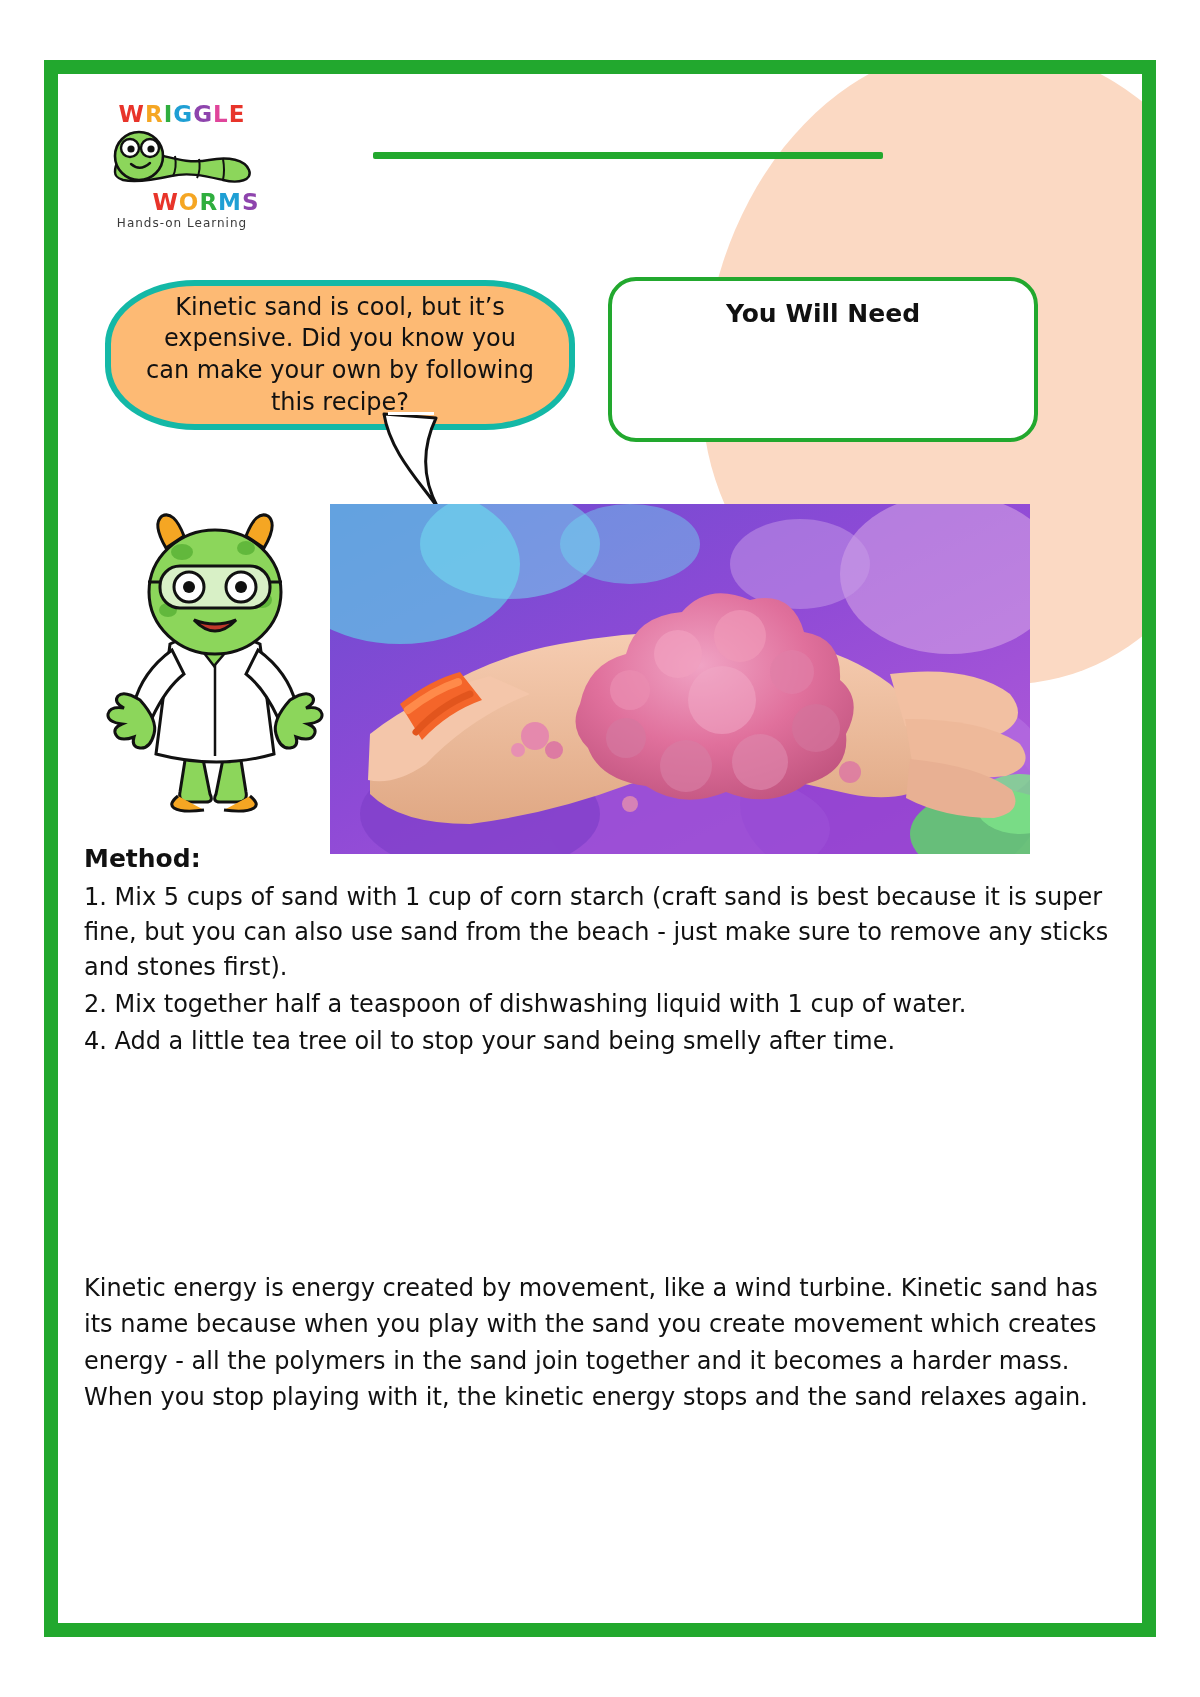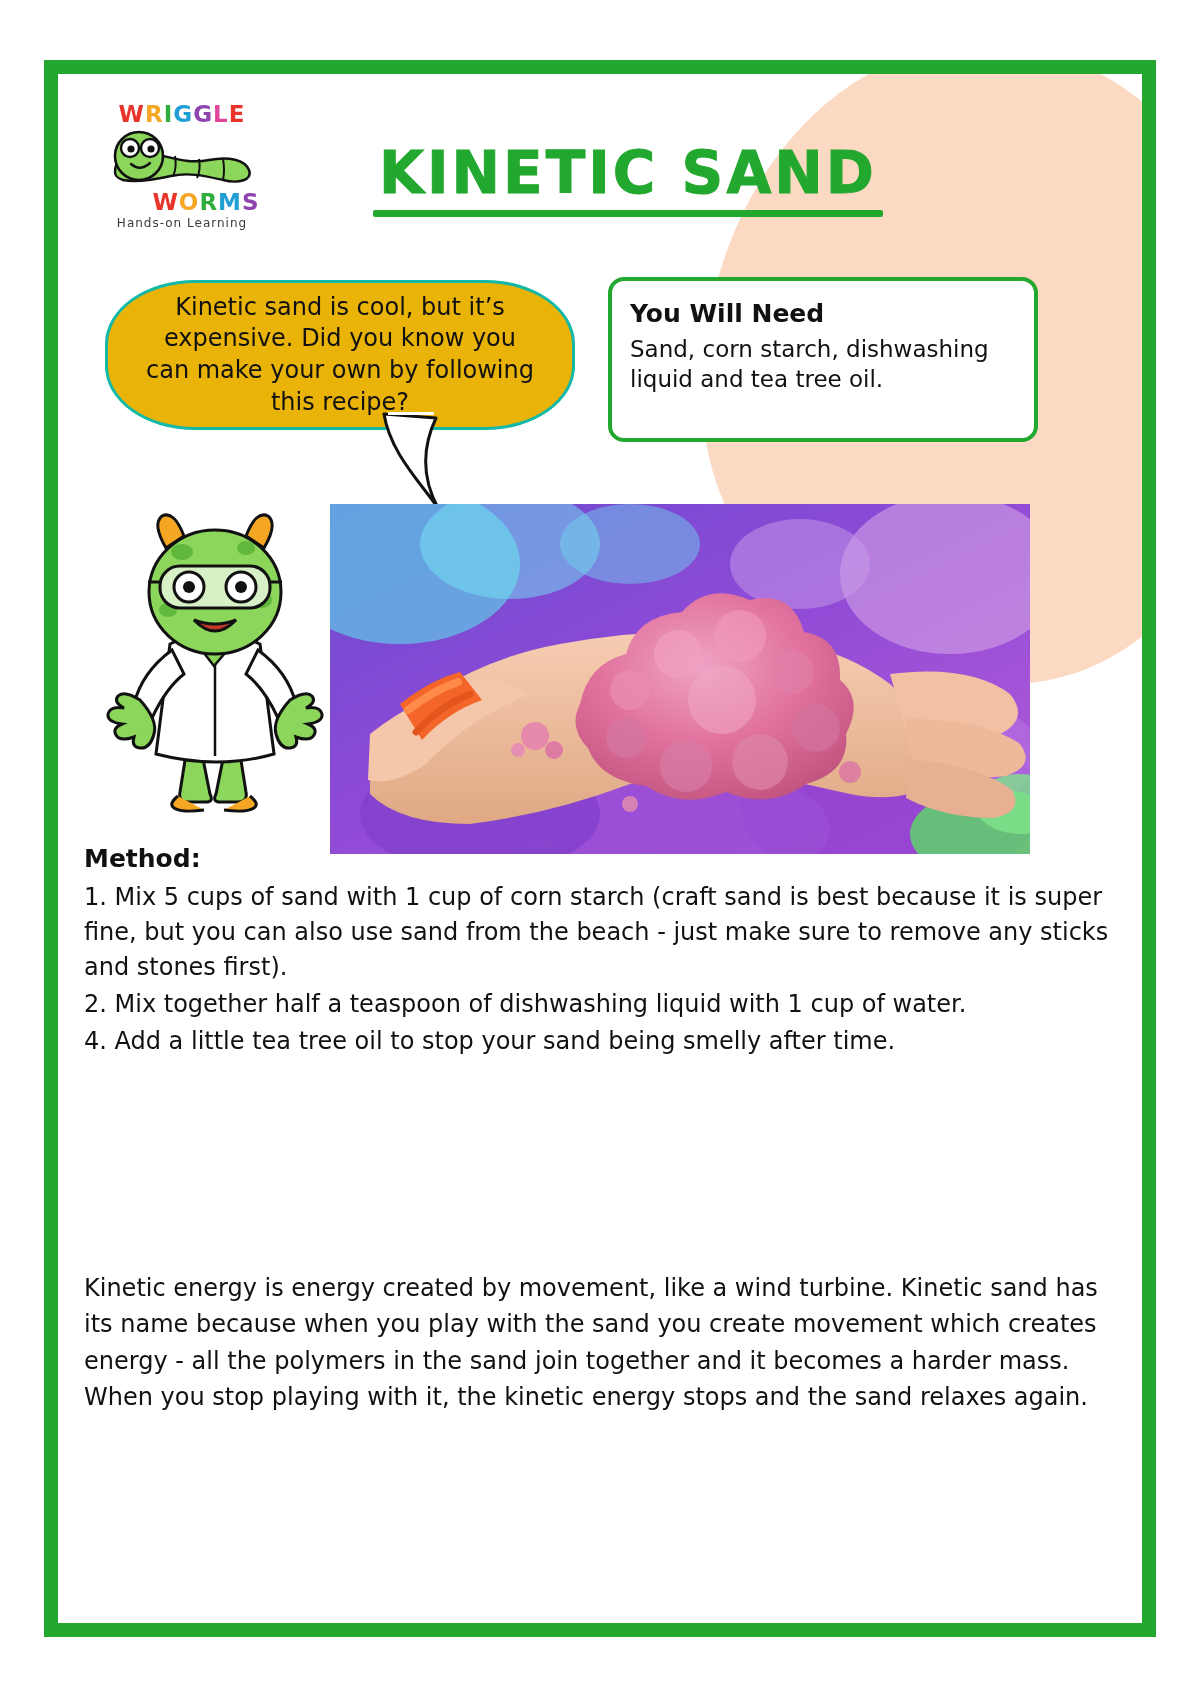--- a/index.html
+++ b/index.html
@@ -118,23 +118,23 @@
     border-radius: 2px;
   }
 
   
   .bubble {
     position: absolute;
     left: 47px;
     top: 206px;
     width: 470px;
     height: 150px;
-    border: 3px solid #14b8a6;
+    border: 6px solid #14b8a6;
     border-radius: 90px/64px;
-    background: #eab308;
+    background: #fdba74;
     box-sizing: border-box;
     display: flex;
     align-items: center;
     justify-content: center;
     padding: 25px 34px;
   }
   .bubble-text {
     font-family: "DejaVu Sans", sans-serif;
     font-size: 24px;
     line-height: 1.32;
@@ -150,25 +150,25 @@
   .bubble-tail svg { display:block; }
 
   
   .need-box {
     position: absolute;
     left: 550px;
     top: 203px;
     width: 430px;
     height: 165px;
     border: 4px solid #22a82e;
-    border-radius: 16px;
+    border-radius: 28px;
     background: #fff;
     box-sizing: border-box;
     padding: 18px 18px;
-    text-align: left;
+    text-align: center;
   }
   .need-title {
     font-family: "DejaVu Sans", sans-serif;
     font-weight: bold;
     font-size: 25px;
     color: #111;
     margin-bottom: 6px;
   }
   .need-text {
     font-family: "DejaVu Sans", sans-serif;
@@ -263,37 +263,35 @@
             <path d="M126 31 Q128 42 126 52" fill="none" stroke="#111" stroke-width="2"></path>
           </svg>
         </div>
         <div class="logo-word logo-word-2">
           <span>W</span><span>O</span><span>R</span><span>M</span><span>S</span>
         </div>
         <div class="logo-tag">Hands-on Learning</div>
       </div>
 
       <div class="title-wrap">
-        <div class="title">KINETIC SAND</div>
         <div class="title-underline"></div>
       </div>
 
       <div class="bubble">
         <div class="bubble-text">Kinetic sand is cool, but it’s expensive. Did you know you can make your own by following this recipe?</div>
       </div>
       <div class="bubble-tail">
         <svg width="120" height="110" viewBox="0 0 120 110">
           <path d="M4 2 C10 40 40 70 58 96 C44 70 40 40 56 6 Z" fill="#fff" stroke="#111" stroke-width="3" stroke-linejoin="round"></path>
           <path d="M8 0 H54" stroke="#fff" stroke-width="6"></path>
         </svg>
       </div>
 
       <div class="need-box">
         <div class="need-title">You Will Need</div>
-        <div class="need-text">Sand, corn starch, dishwashing liquid and tea tree oil.</div>
       </div>
 
       <div class="monster">
         <svg width="250" height="310" viewBox="0 0 250 310">
 
           <path d="M92 250 L86 288 Q84 298 94 298 L112 298 Q120 298 116 290 L108 250 Z" fill="#8cd65b" stroke="#111" stroke-width="3"></path>
           <path d="M146 250 L152 288 Q154 298 144 298 L126 298 Q118 298 122 290 L130 250 Z" fill="#8cd65b" stroke="#111" stroke-width="3"></path>
           <path d="M84 292 q-10 8 -4 12 q8 5 30 2" fill="#f5a623" stroke="#111" stroke-width="3"></path>
           <path d="M156 292 q10 8 4 12 q-8 5 -30 2" fill="#f5a623" stroke="#111" stroke-width="3"></path>
 

